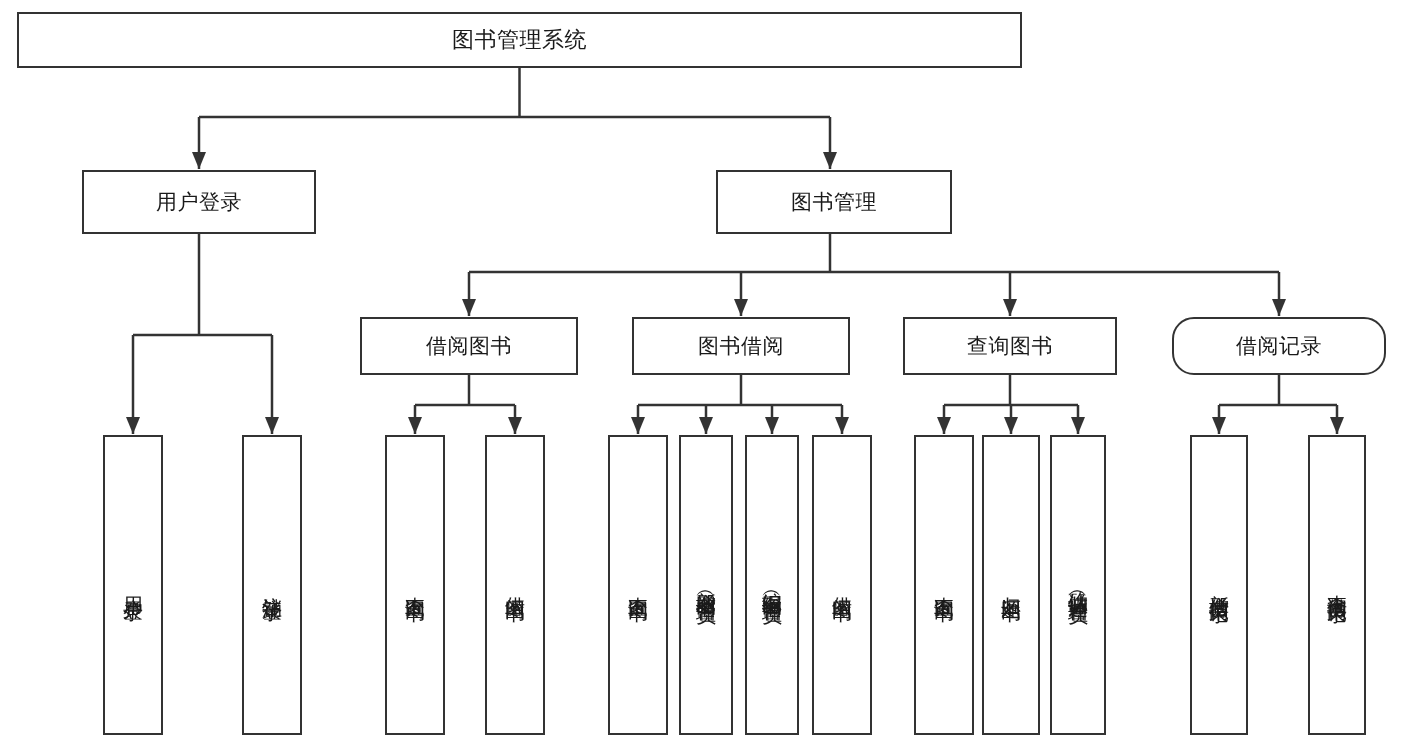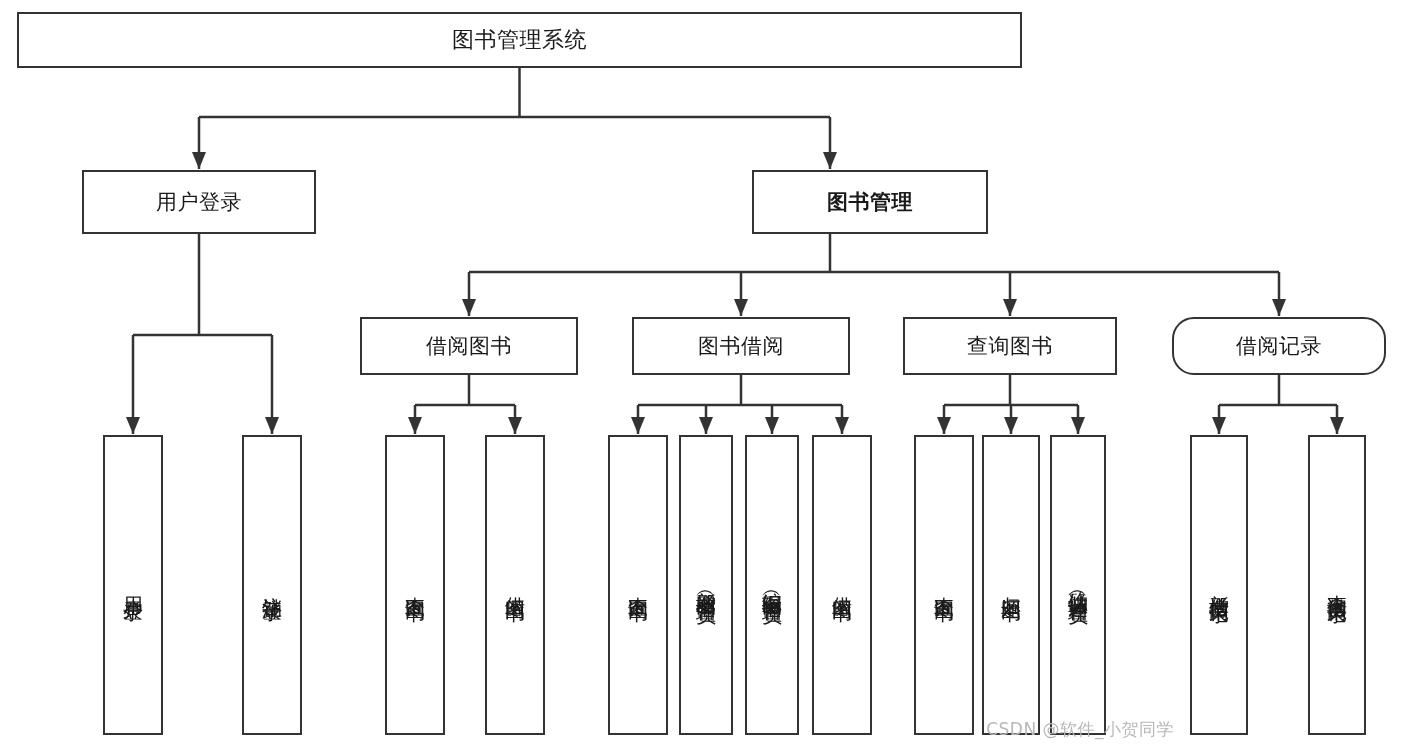--- a/index.html
+++ b/index.html
@@ -129,21 +129,21 @@
       <line x1="1337" y1="405" x2="1337" y2="434" class="conn-line"></line>
       <polygon points="1330,417 1344,417 1337,434" class="conn-arrow"></polygon>
     </svg>
   <div id="node-layer">
       <div class="node-box root" id="node-root" style="left: 17px; top: 12px; width: 1005px; height: 56px;">
         <span class="node-label">图书管理系统</span>
       </div>
       <div class="node-box" id="node-login" style="left: 82px; top: 170px; width: 234px; height: 64px;">
         <span class="node-label">用户登录</span>
       </div>
-      <div class="node-box" id="node-bookmgmt" style="left: 752px; top: 170px; width: 236px; height: 64px; font-weight: bold;">
+      <div class="node-box" id="node-bookmgmt" style="left: 716px; top: 170px; width: 236px; height: 64px;">
         <span class="node-label">图书管理</span>
       </div>
       <div class="node-box" id="node-newrec" style="left: 360px; top: 317px; width: 218px; height: 58px;">
         <span class="node-label">借阅图书</span>
       </div>
       <div class="node-box" id="node-borrow" style="left: 632px; top: 317px; width: 218px; height: 58px;">
         <span class="node-label">图书借阅</span>
       </div>
       <div class="node-box" id="node-current" style="left: 903px; top: 317px; width: 214px; height: 58px;">
         <span class="node-label">查询图书</span>
@@ -184,14 +184,13 @@
       <div class="node-box vertical" id="node-l11" style="left: 1050px; top: 435px; width: 56px; height: 300px;">
         <span class="node-label">确认归还（管理员）</span>
       </div>
       <div class="node-box vertical" id="node-l12" style="left: 1190px; top: 435px; width: 58px; height: 300px;">
         <span class="node-label">新增借阅记录</span>
       </div>
       <div class="node-box vertical" id="node-l13" style="left: 1308px; top: 435px; width: 58px; height: 300px;">
         <span class="node-label">查询借阅记录</span>
       </div>
     </div>
-  <div id="watermark">CSDN @软件_小贺同学</div>
 </div>
 
 </body></html>

